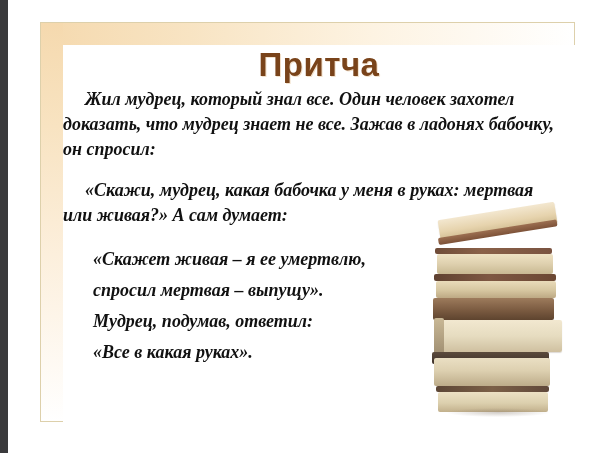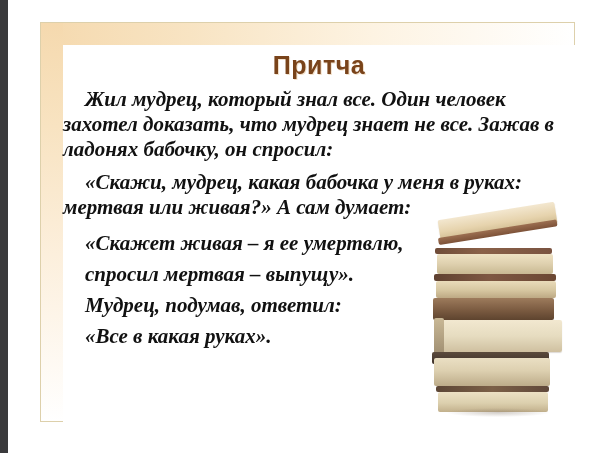--- a/index.html
+++ b/index.html
@@ -60,46 +60,46 @@
     background: #ffffff;
   }
 
   .title {
     position: absolute;
     left: 0; top: 0;
     width: 512px;
     text-align: center;
     font-family: "Liberation Sans", sans-serif;
     font-weight: bold;
-    font-size: 25px;
+    font-size: 33px;
     line-height: 40px;
     letter-spacing: 0.5px;
     color: #79431a;
     text-shadow: 1px 1px 0 #f3e2cd;
     white-space: nowrap;
   }
 
   .body-text {
     position: absolute;
     left: 0px; top: 42px;
     width: 500px;
     color: #111111;
     font-family: "Liberation Serif", serif;
     font-weight: bold;
     font-style: italic;
-    font-size: 21px;
+    font-size: 18px;
   }
 
   .para {
     margin: 0;
     text-indent: 22px;
   }
   .para.tight { line-height: 25px; }
-  .para.loose { line-height: 31px; }
-  .para.gap   { margin-top: 8px; }
+  .para.loose { line-height: 31px; padding-left: 8px; }
+  .para.gap   { margin-top: 16px; }
 
   
   .books {
     position: absolute;
     left: 425px; top: 218px;
     width: 138px; height: 196px;
   }
   .books .bk {
     position: absolute;
     border-radius: 2px;

